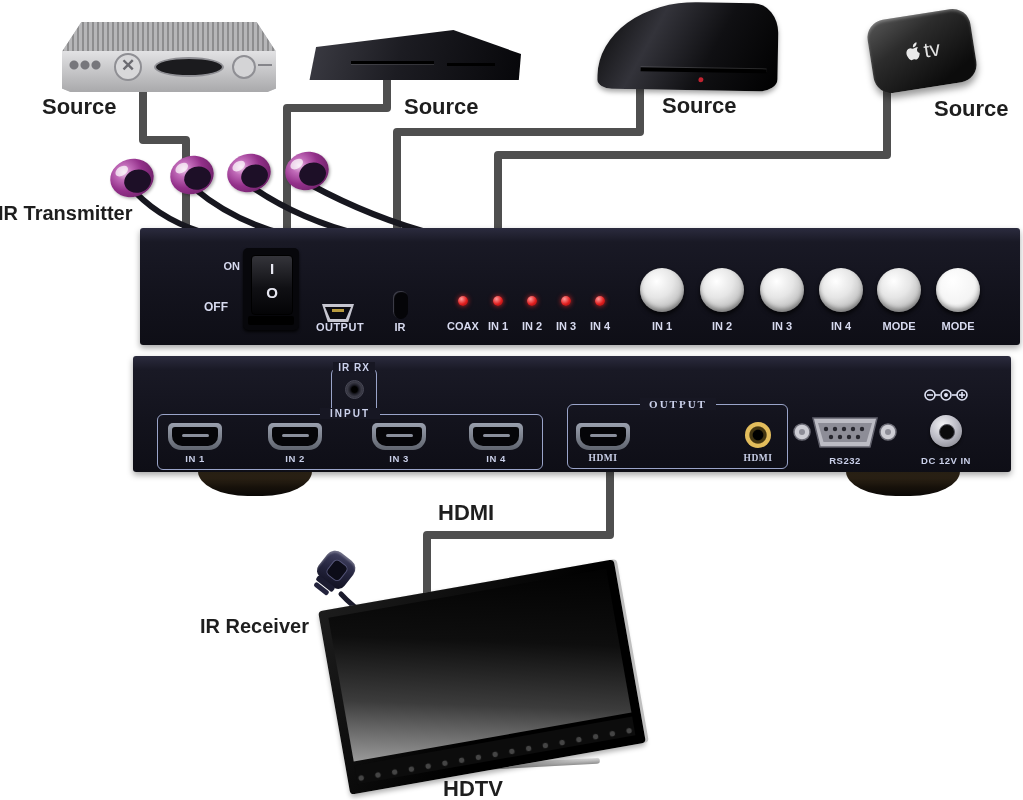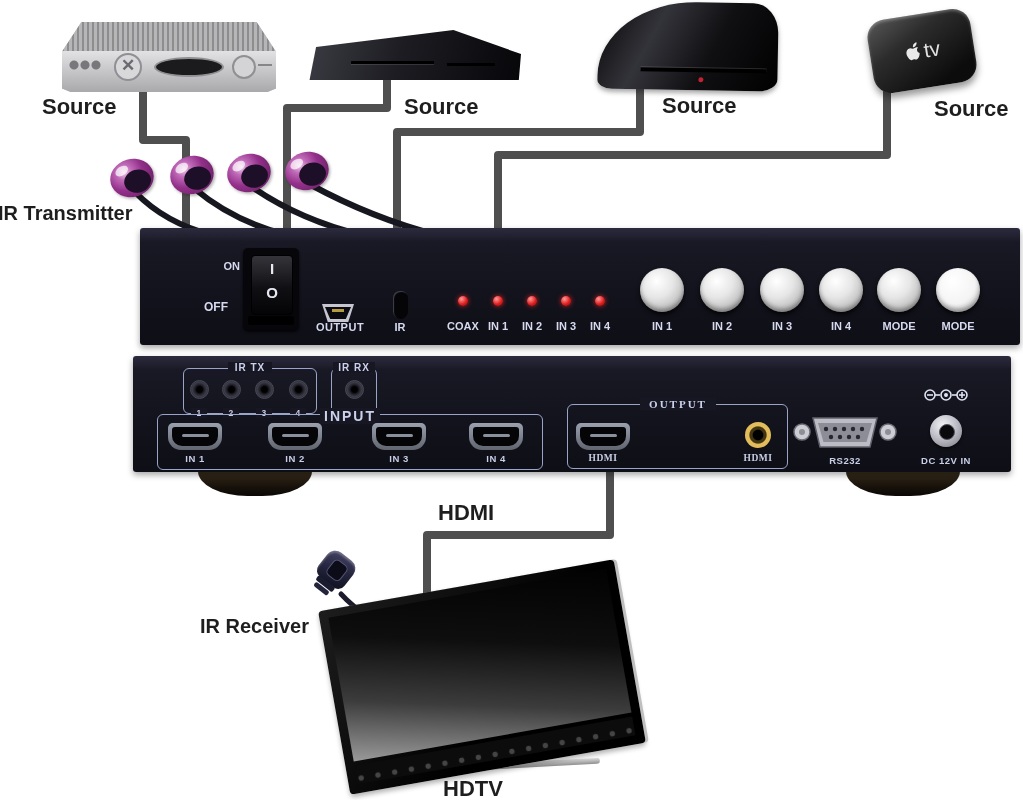--- a/index.html
+++ b/index.html
@@ -172,39 +172,28 @@
     <div class="plabel" style="left:673px;top:92px;width:56px;">IN 4</div>
     <div class="plabel" style="left:731px;top:92px;width:56px;">MODE</div>
     <div class="plabel" style="left:790px;top:92px;width:56px;">MODE</div>
   </div>
 
   <div class="foot" style="left:198px;top:466px;width:114px;"></div>
   <div class="foot" style="left:846px;top:466px;width:114px;"></div>
 
   <div class="panel" style="left:133px;top:356px;width:878px;height:116px;">
 
-    <div class="group" style="left:50px;top:12px;width:132px;height:44px;">
-      <div class="gtitle" style="left:44px;width:44px;">IR TX</div>
-      <div class="jack" style="left:6px;top:11px;"></div>
-      <div class="jack" style="left:38px;top:11px;"></div>
-      <div class="jack" style="left:71px;top:11px;"></div>
-      <div class="jack" style="left:105px;top:11px;"></div>
-      <div class="blabel" style="left:7px;bottom:-5px;width:16px;background:#171723;font-size:8.5px;">1</div>
-      <div class="blabel" style="left:39px;bottom:-5px;width:16px;background:#171723;font-size:8.5px;">2</div>
-      <div class="blabel" style="left:72px;bottom:-5px;width:16px;background:#171723;font-size:8.5px;">3</div>
-      <div class="blabel" style="left:106px;bottom:-5px;width:16px;background:#171723;font-size:8.5px;">4</div>
-    </div>
 
     <div class="group" style="left:198px;top:12px;width:44px;height:44px;">
       <div class="gtitle" style="left:1px;width:42px;">IR RX</div>
       <div class="jack" style="left:13px;top:11px;"></div>
     </div>
 
     <div class="group" style="left:24px;top:58px;width:384px;height:54px;">
-      <div class="gtitle" style="left:162px;width:60px;font-size:14px;letter-spacing:2px;">INPUT</div>
+      <div class="gtitle" style="left:162px;width:60px;font-size:10px;letter-spacing:2px;">INPUT</div>
       <div class="hdmiport" style="left:10px;top:8px;">
           <div class="inner"></div>
           <div class="slot"></div>
         </div>
       <div class="hdmiport" style="left:110px;top:8px;">
           <div class="inner"></div>
           <div class="slot"></div>
         </div>
       <div class="hdmiport" style="left:214px;top:8px;">
           <div class="inner"></div>

